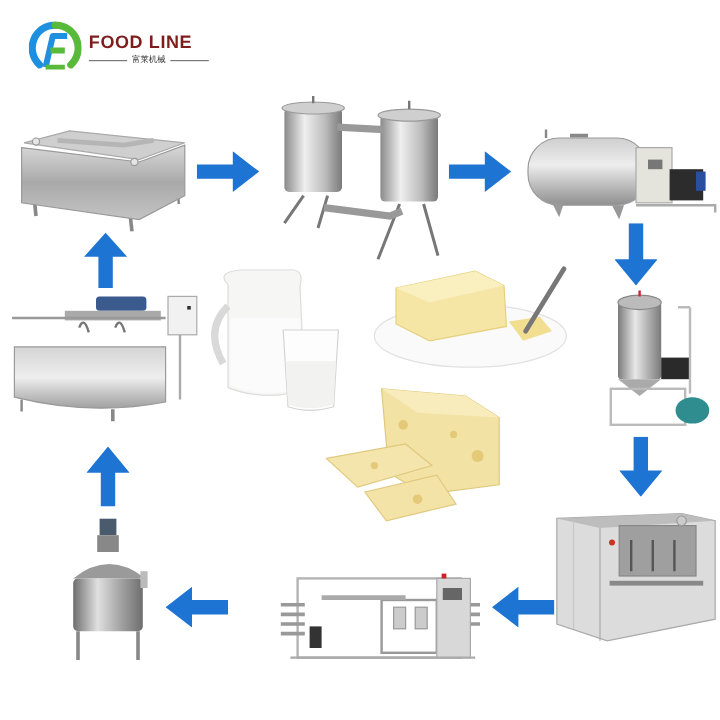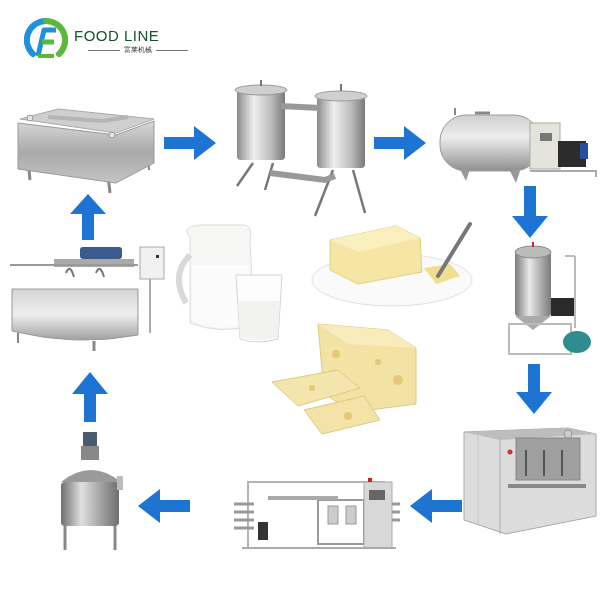--- a/index.html
+++ b/index.html
@@ -3,23 +3,23 @@
 <meta charset="utf-8">
 <style>
   * { box-sizing: border-box; margin: 0; padding: 0; }
   html, body { width: 600px; height: 600px; background: #ffffff; overflow: hidden; }
   body { position: relative; font-family: "Liberation Sans", sans-serif; }
   .abs { position: absolute; }
 
   
   .logo { left: 24px; top: 18px; width: 160px; height: 44px; }
   .logo-mark { position: absolute; left: 0; top: 0; width: 44px; height: 44px; }
-  .logo-title { position: absolute; left: 50px; top: 9px; font-size: 15px; font-weight: normal;
-                letter-spacing: 0.5px; color: #14532d; font-family: "Liberation Sans", sans-serif; }
-  .logo-sub { position: absolute; left: 64px; top: 27px; width: 100px; font-size: 7px; color: #333;
+  .logo-title { position: absolute; left: 50px; top: 9px; font-size: 15px; font-weight: bold;
+                letter-spacing: 0.5px; color: #7f1d1d; font-family: "Liberation Sans", sans-serif; }
+  .logo-sub { position: absolute; left: 50px; top: 27px; width: 100px; font-size: 7px; color: #333;
               display: flex; align-items: center; gap: 4px; font-family: "DejaVu Sans", sans-serif; }
   .logo-sub .rule { flex: 1; height: 1px; background: #777; }
 
   
   .arrow { position: absolute; }
   .arrow svg { display: block; width: 100%; height: 100%; }
 
   
   .equip { position: absolute; }
   .equip svg { display: block; width: 100%; height: 100%; }

